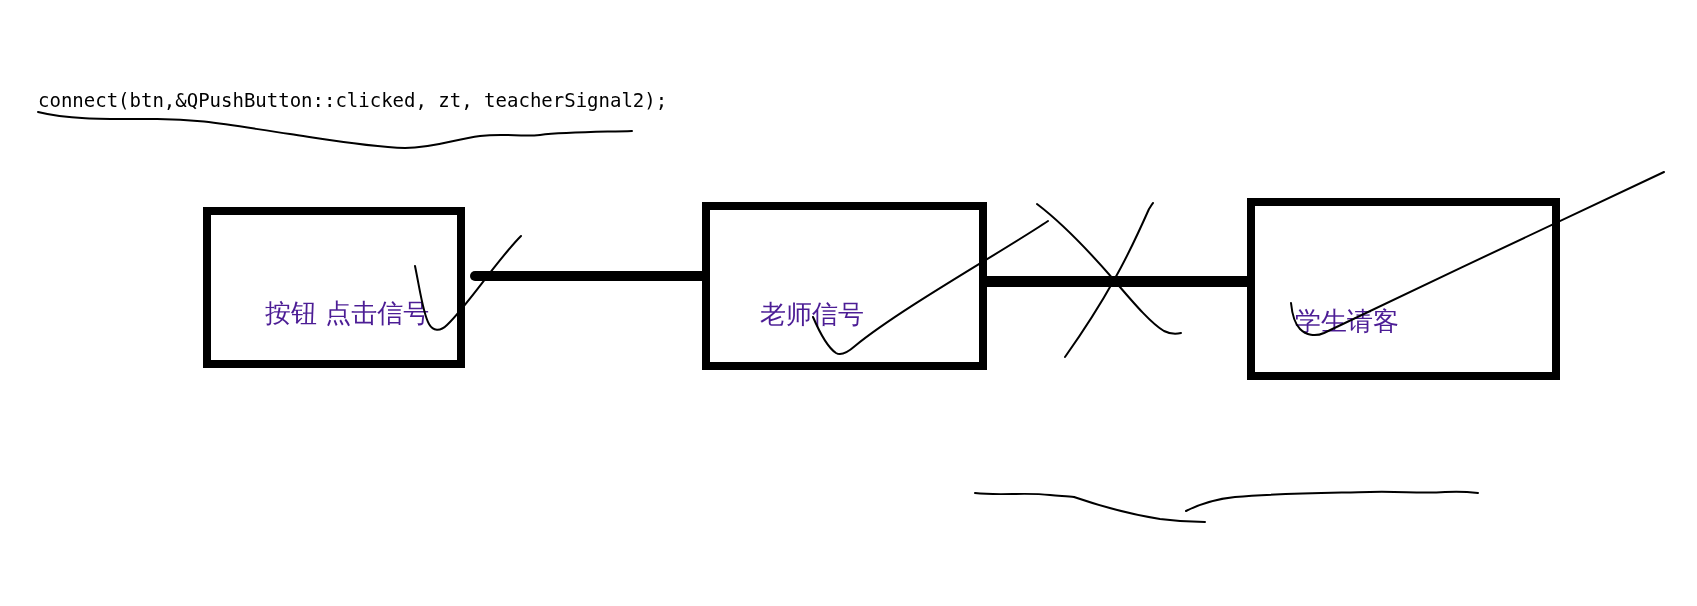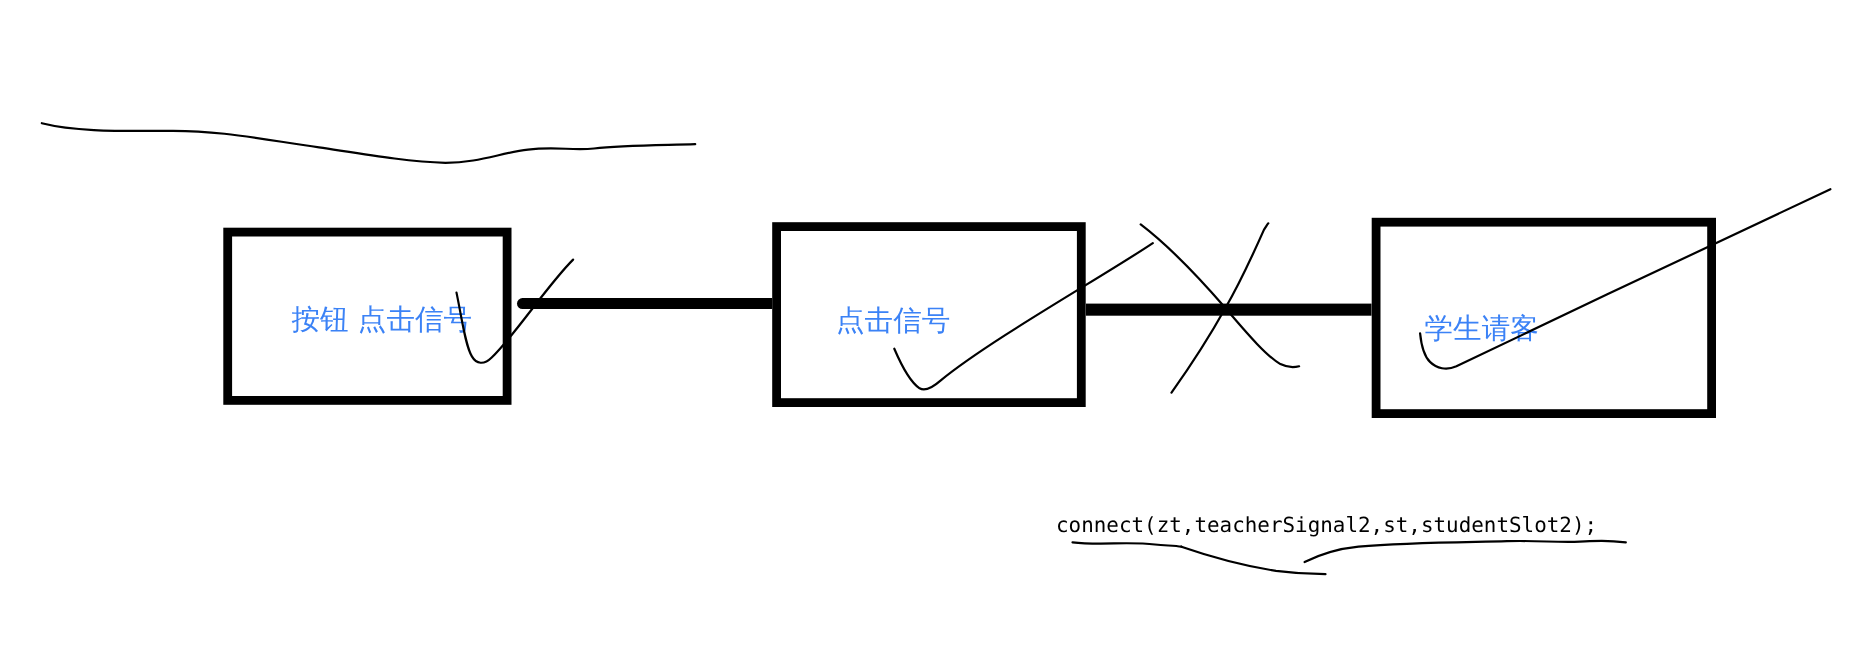--- a/index.html
+++ b/index.html
@@ -11,21 +11,21 @@
     position:absolute;font-family:"DejaVu Sans Mono","Liberation Mono",monospace;
     font-size:19px;line-height:24px;white-space:pre;color:#000;z-index:3;
   }
   .cjk{
     position:absolute;font-family:"DejaVu Sans",sans-serif;
     font-size:27px;line-height:32px;white-space:nowrap;color:#000;z-index:3;
   }
   .node{position:absolute;border:8px solid #000;background:#fff;box-sizing:border-box;z-index:1;}
   .node-label{
     position:absolute;font-size:26px;line-height:30px;white-space:nowrap;
-    color:#3b82f6;z-index:2;font-family:"DejaVu Sans",sans-serif;
+    color:#4c1d95;z-index:2;font-family:"DejaVu Sans",sans-serif;margin-top:22px;
   }
   .conn{position:absolute;background:#000;z-index:1;}
   #conn1{left:470px;top:271px;width:233px;height:10px;border-radius:5px 0 0 5px;}
   #conn2{left:987px;top:276px;width:260px;height:11px;}
   svg.strokes{position:absolute;left:0;top:0;z-index:4;pointer-events:none;}
   svg.strokes path{fill:none;stroke:#000;stroke-width:2;stroke-linecap:round;stroke-linejoin:round;}
   
   #node1{left:203px;top:207px;width:262px;height:161px;}
   #node2{left:702px;top:202px;width:285px;height:168px;}
   #node3{left:1247px;top:198px;width:313px;height:182px;}
@@ -34,33 +34,33 @@
   #label3{left:1295px;top:284px;}
   #code1{left:38px;top:88px;}
   #code2{left:960px;top:466px;}
   #note1{left:1012px;top:91px;}
 </style>
 </head>
 <body>
 
 <div class="canvas">
 
+  <div id="code1" class="code">connect(btn,&amp;QPushButton::clicked, zt, teacherSignal2);</div>
 
 
-  <div id="code2" class="code">connect(zt,teacherSignal2,st,studentSlot2);</div>
 
   <div id="conn1" class="conn"></div>
   <div id="conn2" class="conn"></div>
 
   <div id="node1" class="node"></div>
   <div id="node2" class="node"></div>
   <div id="node3" class="node"></div>
 
   <span id="label1" class="node-label">按钮 点击信号</span>
-  <span id="label2" class="node-label">点击信号</span>
+  <span id="label2" class="node-label">老师信号</span>
   <span id="label3" class="node-label">学生请客</span>
 
   <svg class="strokes" width="1697" height="606" viewBox="0 0 1697 606">
 
     <path d="M 38 112 C 70 120, 110 119, 150 119 C 200 118, 240 127, 290 134
          C 330 140, 370 147, 405 148 C 435 148, 455 139, 480 136
          C 505 133, 520 137, 540 135 C 565 132, 600 132, 632 131"></path>
 
     <path d="M 415 266 C 420 290, 423 314, 429 324 C 433 331, 440 332, 447 325
          C 468 305, 497 260, 521 236"></path>

